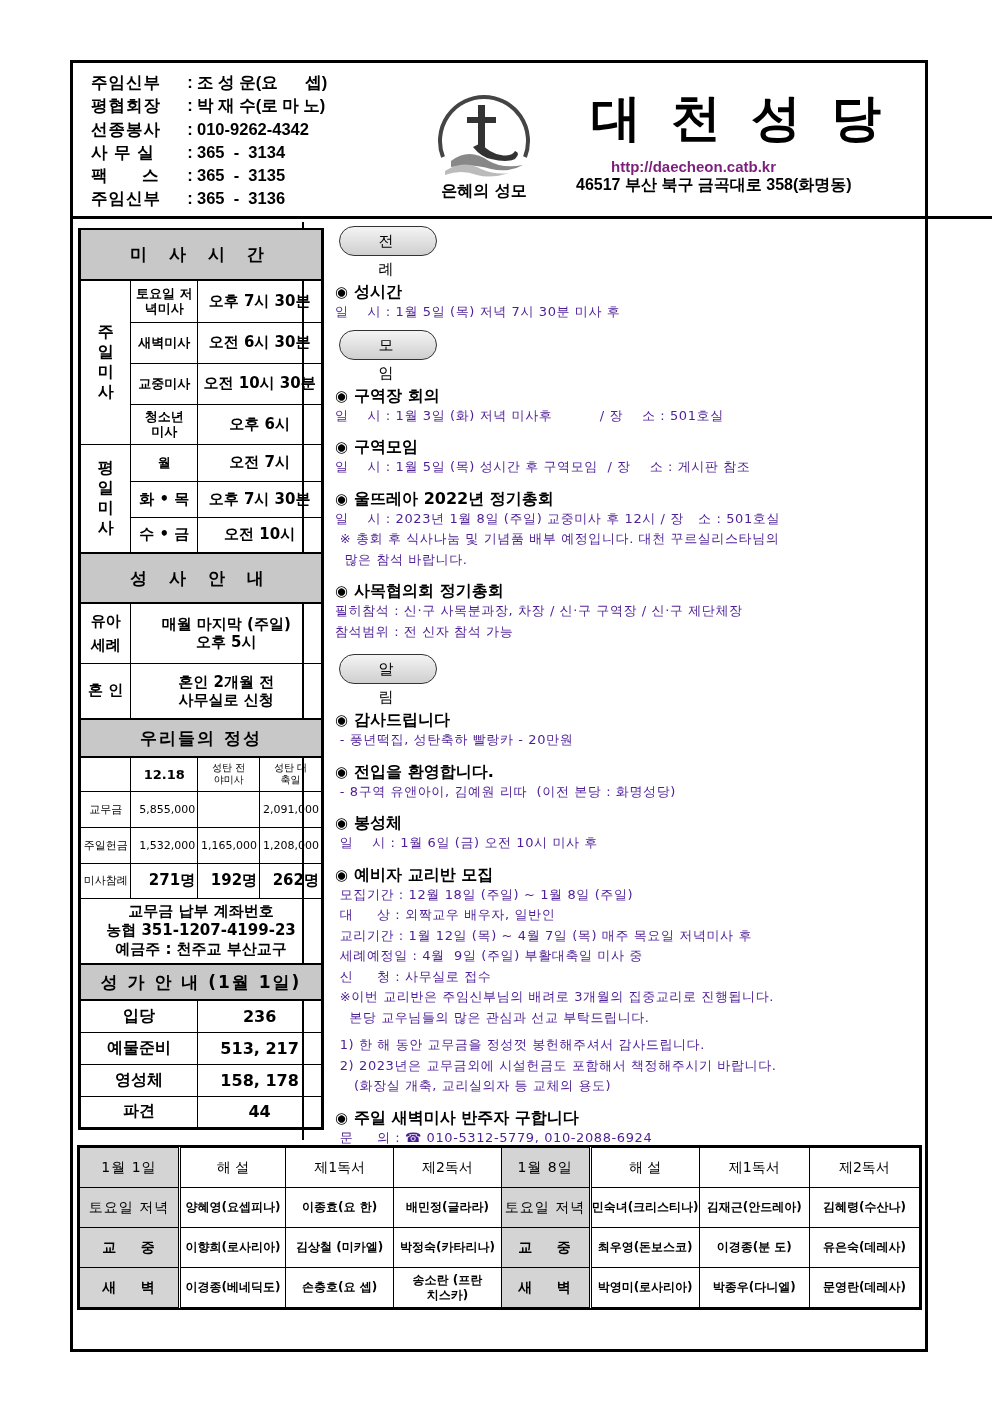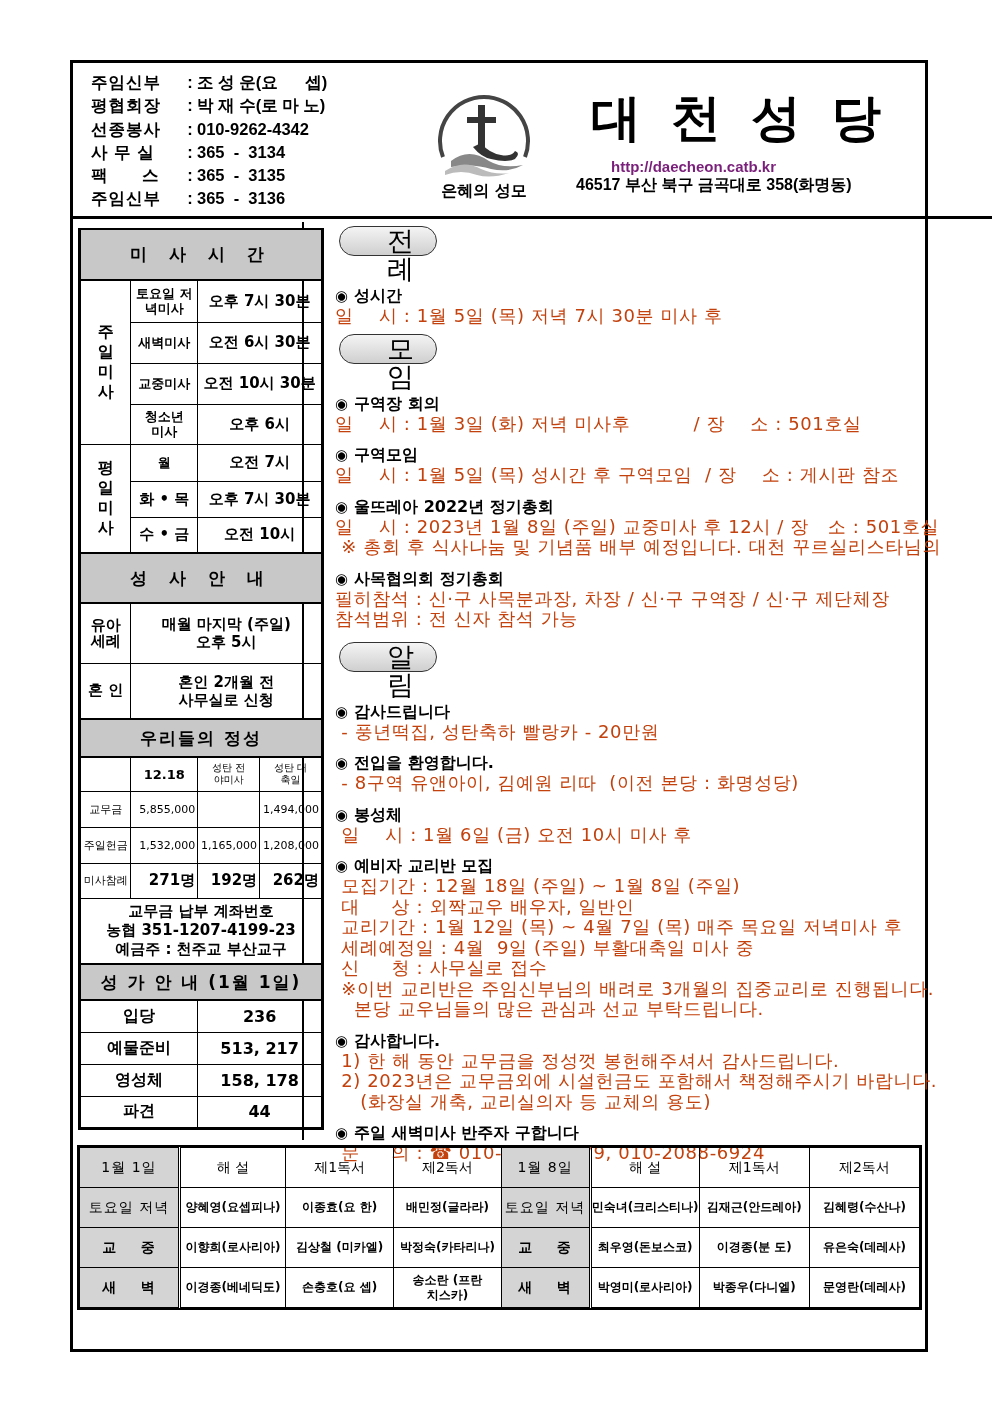--- a/index.html
+++ b/index.html
@@ -28,25 +28,25 @@
   .sec-head { background: #c8c8c8; font-size: 17px; letter-spacing: 8px; height: 50px; border-top: 2px solid #000 !important; border-bottom: 2px solid #000 !important; }
   .f13 { font-size: 13px; line-height: 15px; }
   .f15 { font-size: 15px; }
   .f16 { font-size: 16px; }
   .f12n { font-size: 11px; font-weight: normal !important; }
   .f10 { font-size: 10px; font-weight: normal !important; line-height: 12px; }
   .tr { text-align: right !important; padding-right: 2px; }
 
   
   .right { position: absolute; left: 262px; top: 163px; width: 590px; height: 912px; font-family: "DejaVu Sans", sans-serif; }
-  .pill { display: inline-block; position: relative; margin-left: 4px; height: 30px; width: 98px; border: 1.5px solid #333; border-radius: 15px; background: linear-gradient(#f4f4f4, #cfcfcf); font-size: 27px; letter-spacing: 22px; text-align: right; line-height: 28px; padding-left: 18px; }
+  .pill { display: inline-block; position: relative; margin-left: 4px; height: 30px; width: 98px; border: 1.5px solid #333; border-radius: 15px; background: linear-gradient(#f4f4f4, #cfcfcf); font-size: 15px; letter-spacing: 22px; text-align: center; line-height: 28px; padding-left: 18px; }
   .pill-shadow { position: absolute; left: 80px; top: 12px; width: 42px; height: 14px; border-radius: 50%; background: #b8b8b8; z-index: -1; }
   .item-title { font-size: 16px; font-weight: bold; margin-top: 4px; line-height: 20px; white-space: nowrap; }
   .item-title .bullet { font-size: 15px; margin-right: 6px; }
-  .line { font-size: 18px; line-height: 20.5px; white-space: pre; color: #c2410c; letter-spacing: 0.6px; }
+  .line { font-size: 13px; line-height: 20.5px; white-space: pre; color: #4c1d95; letter-spacing: 0.6px; }
   .gap { height: 7px; }
 
   
   .bottom { position: absolute; left: 4px; top: 1082px; width: 845px; border: 2px solid #000; }
   .bottom table { border-collapse: collapse; width: 100%; }
   .bottom td { border: 1px solid #000; text-align: center; vertical-align: middle; height: 40px; font-size: 14px; }
   .bottom .title { height: 40px; font-size: 22px; font-weight: bold; letter-spacing: 12px; border-bottom: 2px solid #000; }
   .bottom .gray { background: #d4d4d4; font-size: 14px; letter-spacing: 1px; }
   .bottom .dl { border-right: 3px double #000; }
   .bottom .name { font-size: 12px; font-weight: bold; }
@@ -148,21 +148,21 @@
         </tr>
         <tr style="height:36px">
           <td class="f15">수 • 금</td>
           <td colspan="2" class="f15">오전 10시</td>
         </tr>
 
         <tr>
               <td colspan="4" class="sec-head">성 사 안 내</td>
             </tr>
         <tr style="height:60px">
-          <td class="f15" style="padding:0 8px;line-height:16px">유아 세례</td>
+          <td class="f15" style="padding:0 8px;line-height:24px">유아 세례</td>
           <td colspan="3" class="f15" style="line-height:18px">
             <div>매월 마지막 (주일)</div>
             <div>오후 5시</div>
           </td>
         </tr>
         <tr style="height:56px">
           <td class="f15">혼 인</td>
           <td colspan="3" class="f15" style="line-height:18px">
             <div>혼인 2개월 전</div>
             <div>사무실로 신청</div>
@@ -175,21 +175,21 @@
         <tr style="height:34px">
           <td></td>
           <td class="f13">12.18</td>
           <td class="f10" style="padding:0 10px">성탄 전야미사</td>
           <td class="f10" style="padding:0 12px">성탄 대축일</td>
         </tr>
         <tr style="height:36px">
           <td class="f12n">교무금</td>
           <td class="f12n tr">5,855,000</td>
           <td class="f12n tr"></td>
-          <td class="f12n tr">1,494,000</td>
+          <td class="f12n tr">2,091,000</td>
         </tr>
         <tr style="height:36px">
           <td class="f12n">주일헌금</td>
           <td class="f12n tr">1,532,000</td>
           <td class="f12n tr">1,165,000</td>
           <td class="f12n tr">1,208,000</td>
         </tr>
         <tr style="height:35px">
           <td class="f12n">미사참례</td>
           <td class="f15 tr">271명</td>
@@ -239,20 +239,21 @@
     <div class="pill"><span>모 임</span><span class="pill-shadow"></span></div>
     <div class="item-title"><span class="bullet">◉</span><span>구역장 회의</span></div>
     <div class="line">일    시 : 1월 3일 (화) 저녁 미사후          / 장    소 : 501호실</div>
     <div class="gap"></div>
     <div class="item-title"><span class="bullet">◉</span><span>구역모임</span></div>
     <div class="line">일    시 : 1월 5일 (목) 성시간 후 구역모임  / 장    소 : 게시판 참조</div>
     <div class="gap"></div>
     <div class="item-title"><span class="bullet">◉</span><span>울뜨레아 2022년 정기총회</span></div>
     <div class="line">일    시 : 2023년 1월 8일 (주일) 교중미사 후 12시 / 장   소 : 501호실</div>
     <div class="line"> ※ 총회 후 식사나눔 및 기념품 배부 예정입니다. 대천 꾸르실리스타님의</div>
+    <div class="line">  많은 참석 바랍니다.</div>
     <div class="gap"></div>
     <div class="item-title"><span class="bullet">◉</span><span>사목협의회 정기총회</span></div>
     <div class="line">필히참석 : 신·구 사목분과장, 차장 / 신·구 구역장 / 신·구 제단체장</div>
     <div class="line">참석범위 : 전 신자 참석 가능</div>
     <div class="gap" style="height:12px"></div>
 
     
     <div class="pill"><span>알 림</span><span class="pill-shadow"></span></div>
     <div class="item-title"><span class="bullet">◉</span><span>감사드립니다</span></div>
     <div class="line"> - 풍년떡집, 성탄축하 빨랑카 - 20만원</div>
@@ -265,21 +266,20 @@
     <div class="gap"></div>
     <div class="item-title"><span class="bullet">◉</span><span>예비자 교리반 모집</span></div>
     <div class="line"> 모집기간 : 12월 18일 (주일) ~ 1월 8일 (주일)</div>
     <div class="line"> 대     상 : 외짝교우 배우자, 일반인</div>
     <div class="line"> 교리기간 : 1월 12일 (목) ~ 4월 7일 (목) 매주 목요일 저녁미사 후</div>
     <div class="line"> 세례예정일 : 4월  9일 (주일) 부활대축일 미사 중</div>
     <div class="line"> 신     청 : 사무실로 접수</div>
     <div class="line"> ※이번 교리반은 주임신부님의 배려로 3개월의 집중교리로 진행됩니다.</div>
     <div class="line">   본당 교우님들의 많은 관심과 선교 부탁드립니다.</div>
     <div class="gap"></div>
-    <div class="item-title"><span class="bullet">◉</span><span>감사합니다.</span></div>
     <div class="line"> 1) 한 해 동안 교무금을 정성껏 봉헌해주셔서 감사드립니다.</div>
     <div class="line"> 2) 2023년은 교무금외에 시설헌금도 포함해서 책정해주시기 바랍니다.</div>
     <div class="line">    (화장실 개축, 교리실의자 등 교체의 용도)</div>
     <div class="gap"></div>
     <div class="item-title"><span class="bullet">◉</span><span>주일 새벽미사 반주자 구합니다</span></div>
     <div class="line"> 문     의 : ☎ 010-5312-5779, 010-2088-6924</div>
   </div>
 
   <div class="bottom">
     <table>

